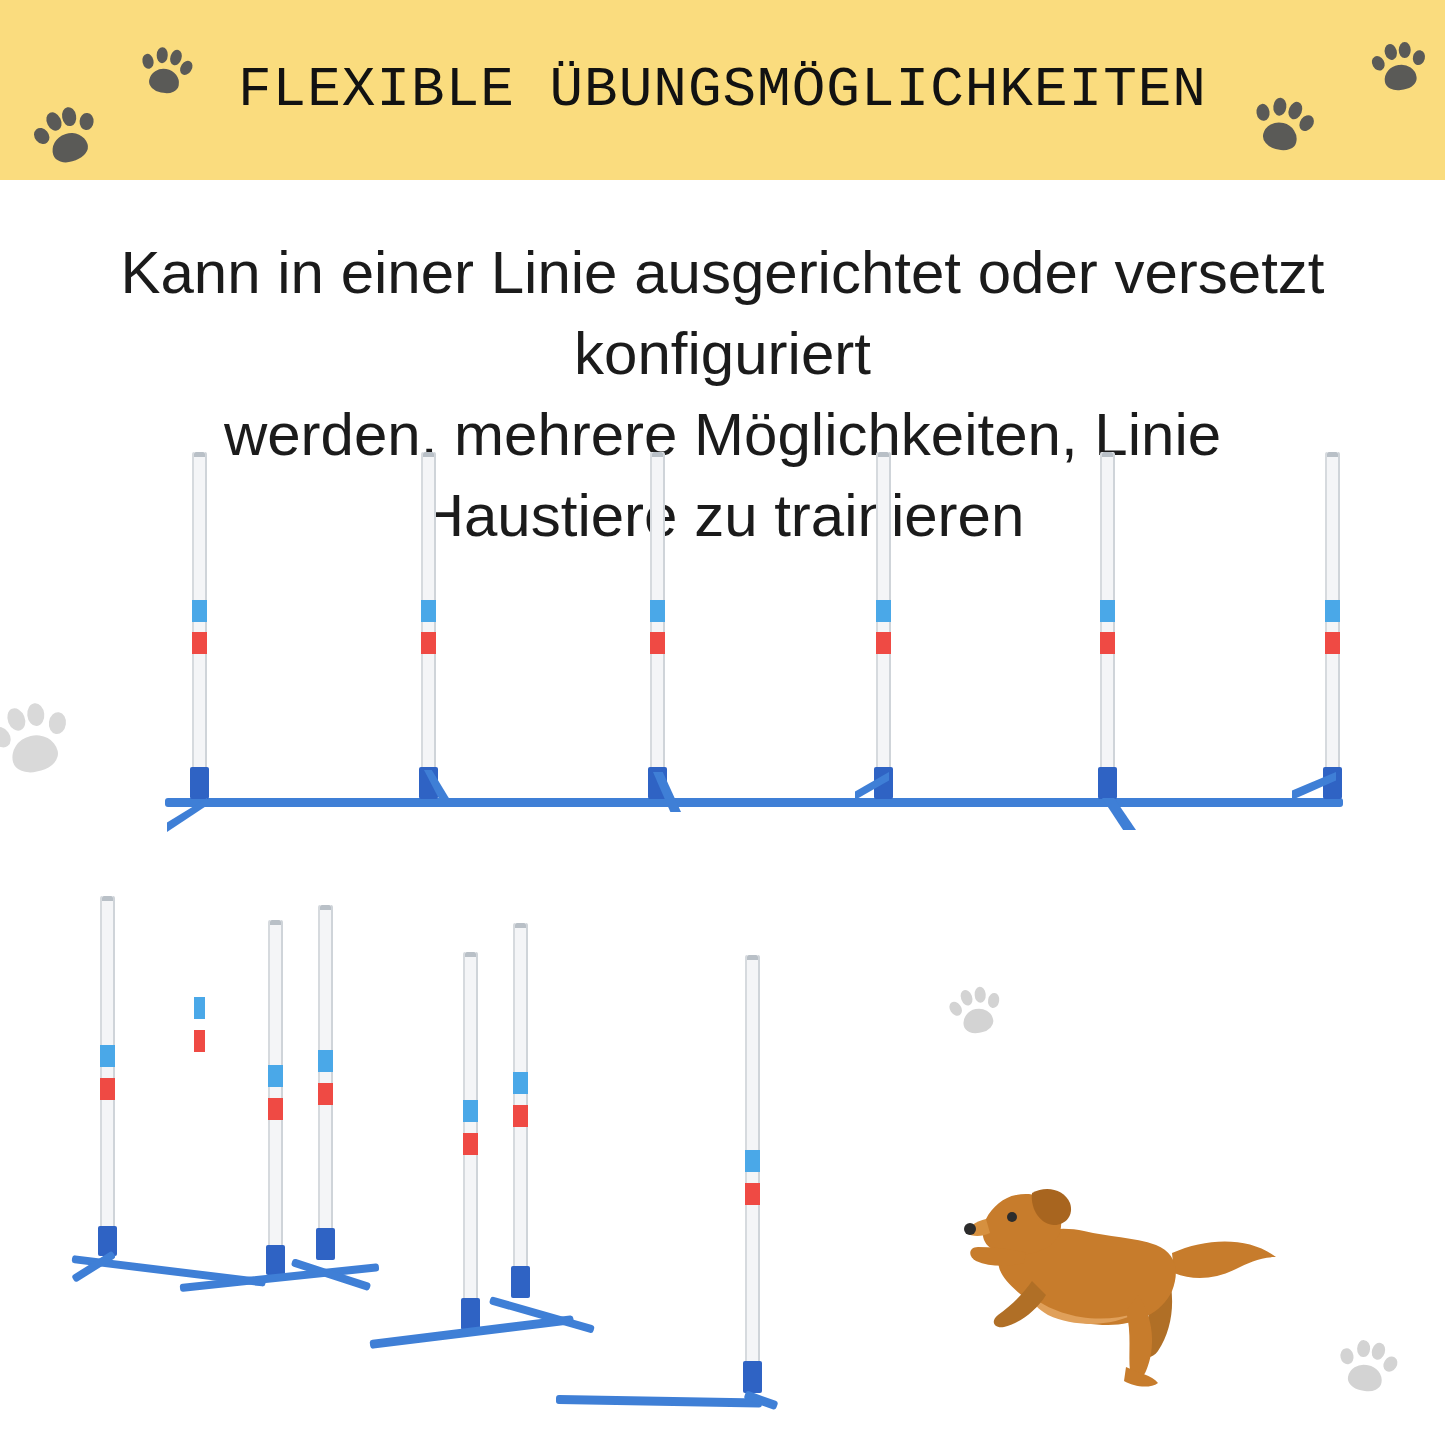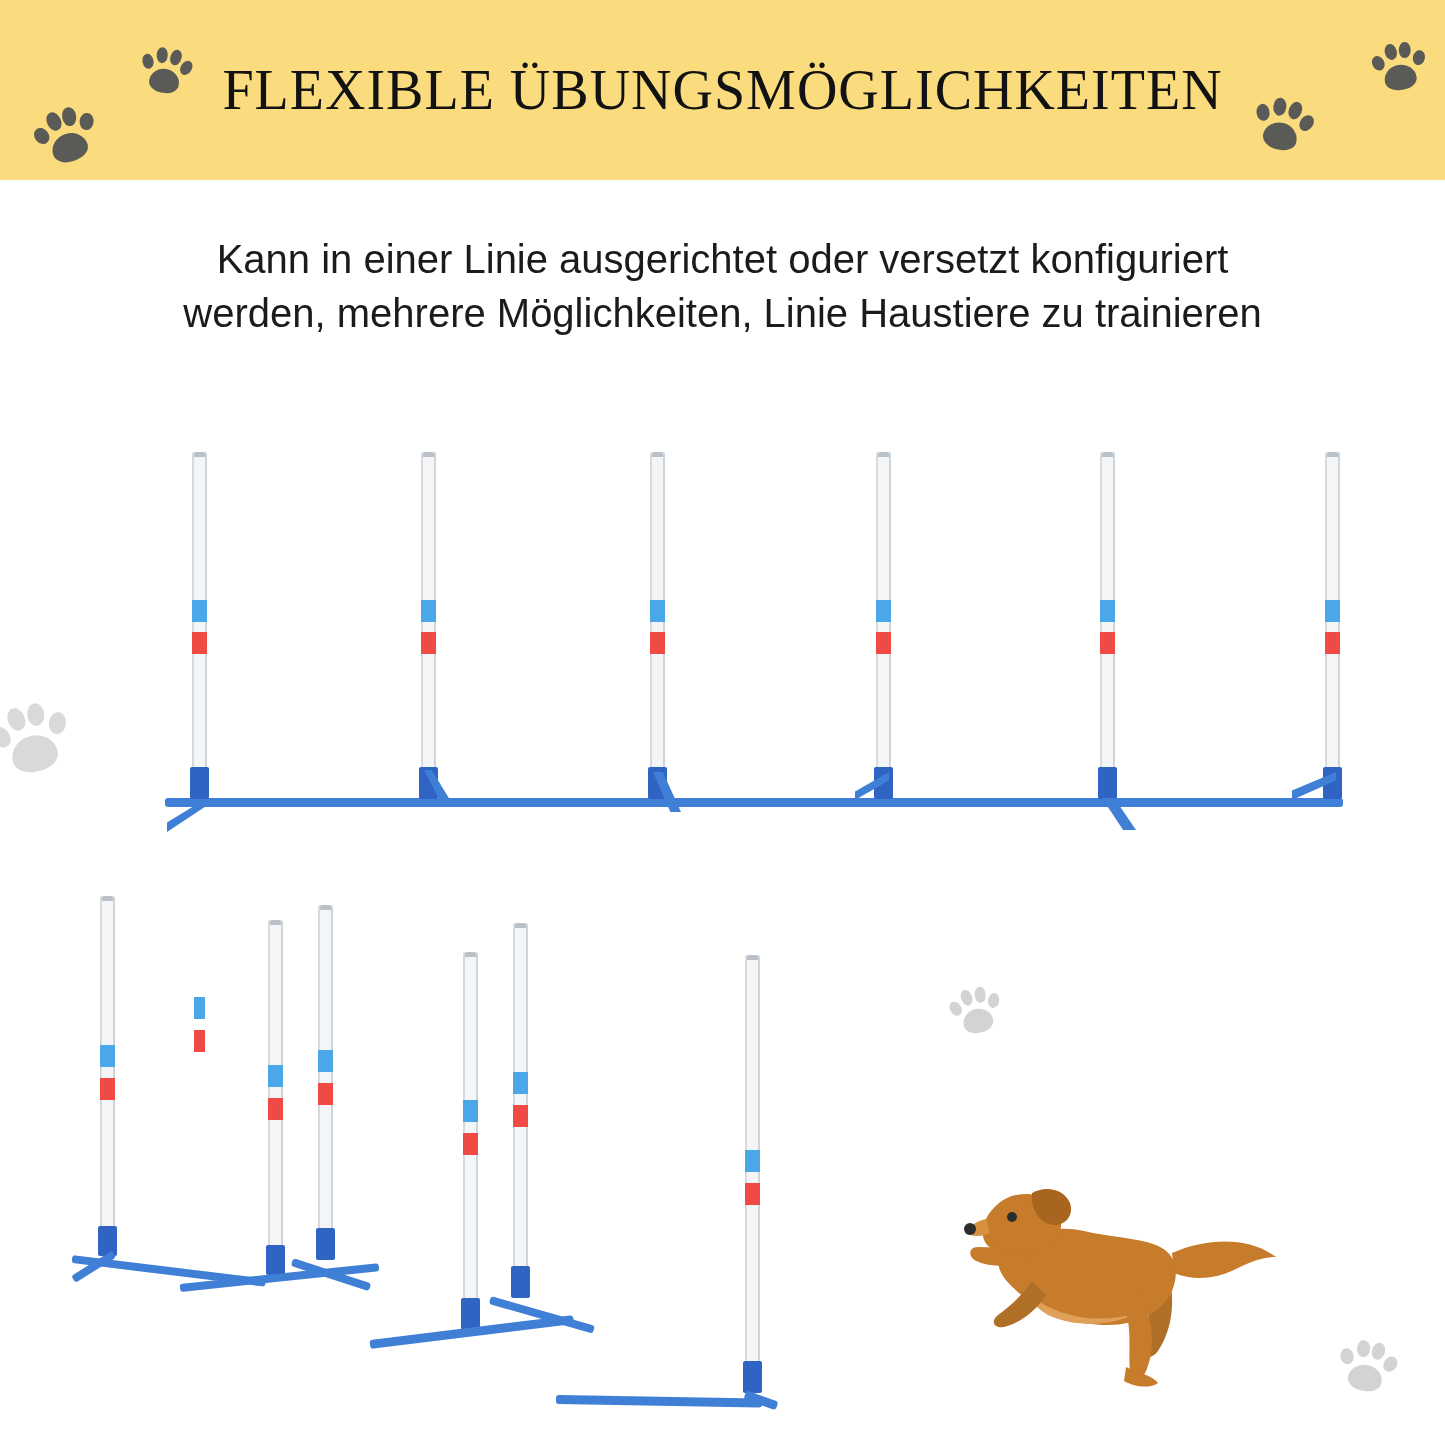--- a/index.html
+++ b/index.html
@@ -27,32 +27,32 @@
     align-items: center;
     justify-content: center;
     overflow: hidden;
   }
   .banner-title {
     font-size: 56px;
     letter-spacing: 1px;
     color: #121212;
     font-weight: 400;
     text-align: center;
-    font-family: Liberation Serif, serif;
+    font-family: Liberation Mono, monospace;
     white-space: nowrap;
   }
 
   
   .subtitle {
     position: absolute;
     left: 110px;
     top: 232px;
     width: 1225px;
     text-align: center;
-    font-size: 40px;
+    font-size: 60px;
     line-height: 1.35;
     color: #1b1b1b;
     font-family: "Liberation Sans", sans-serif;
   }
 
   
   .paw {
     position: absolute;
     pointer-events: none;
   }

